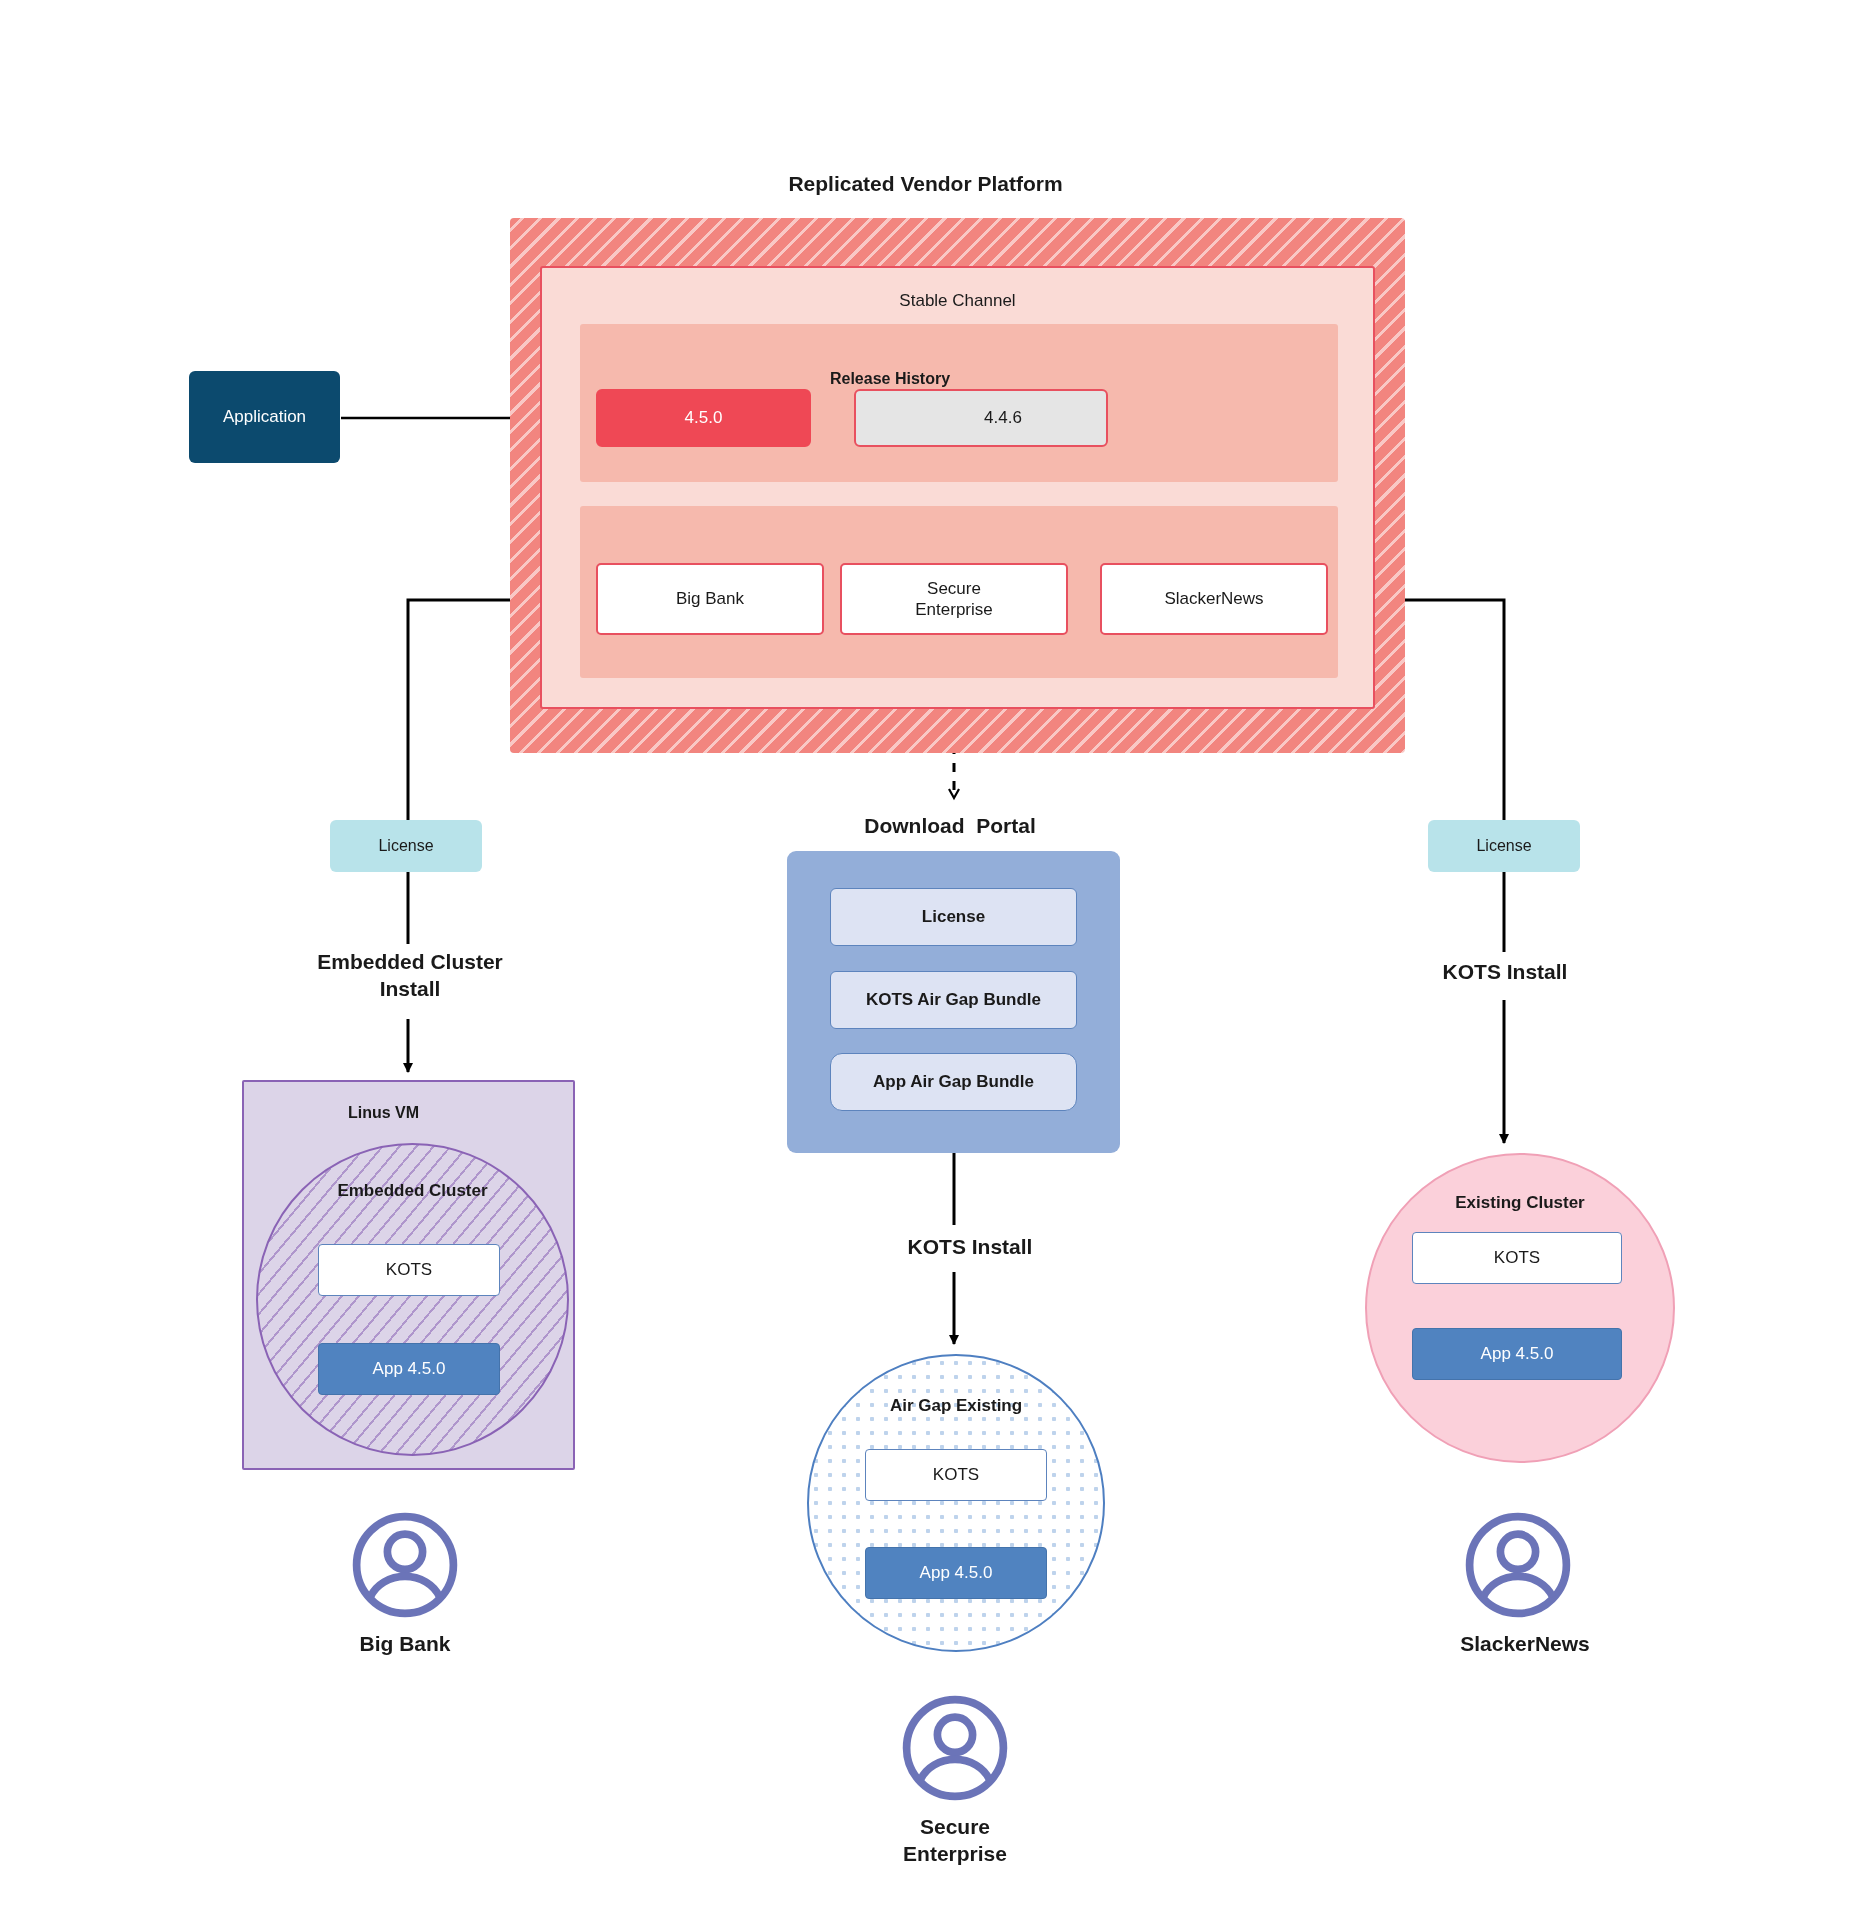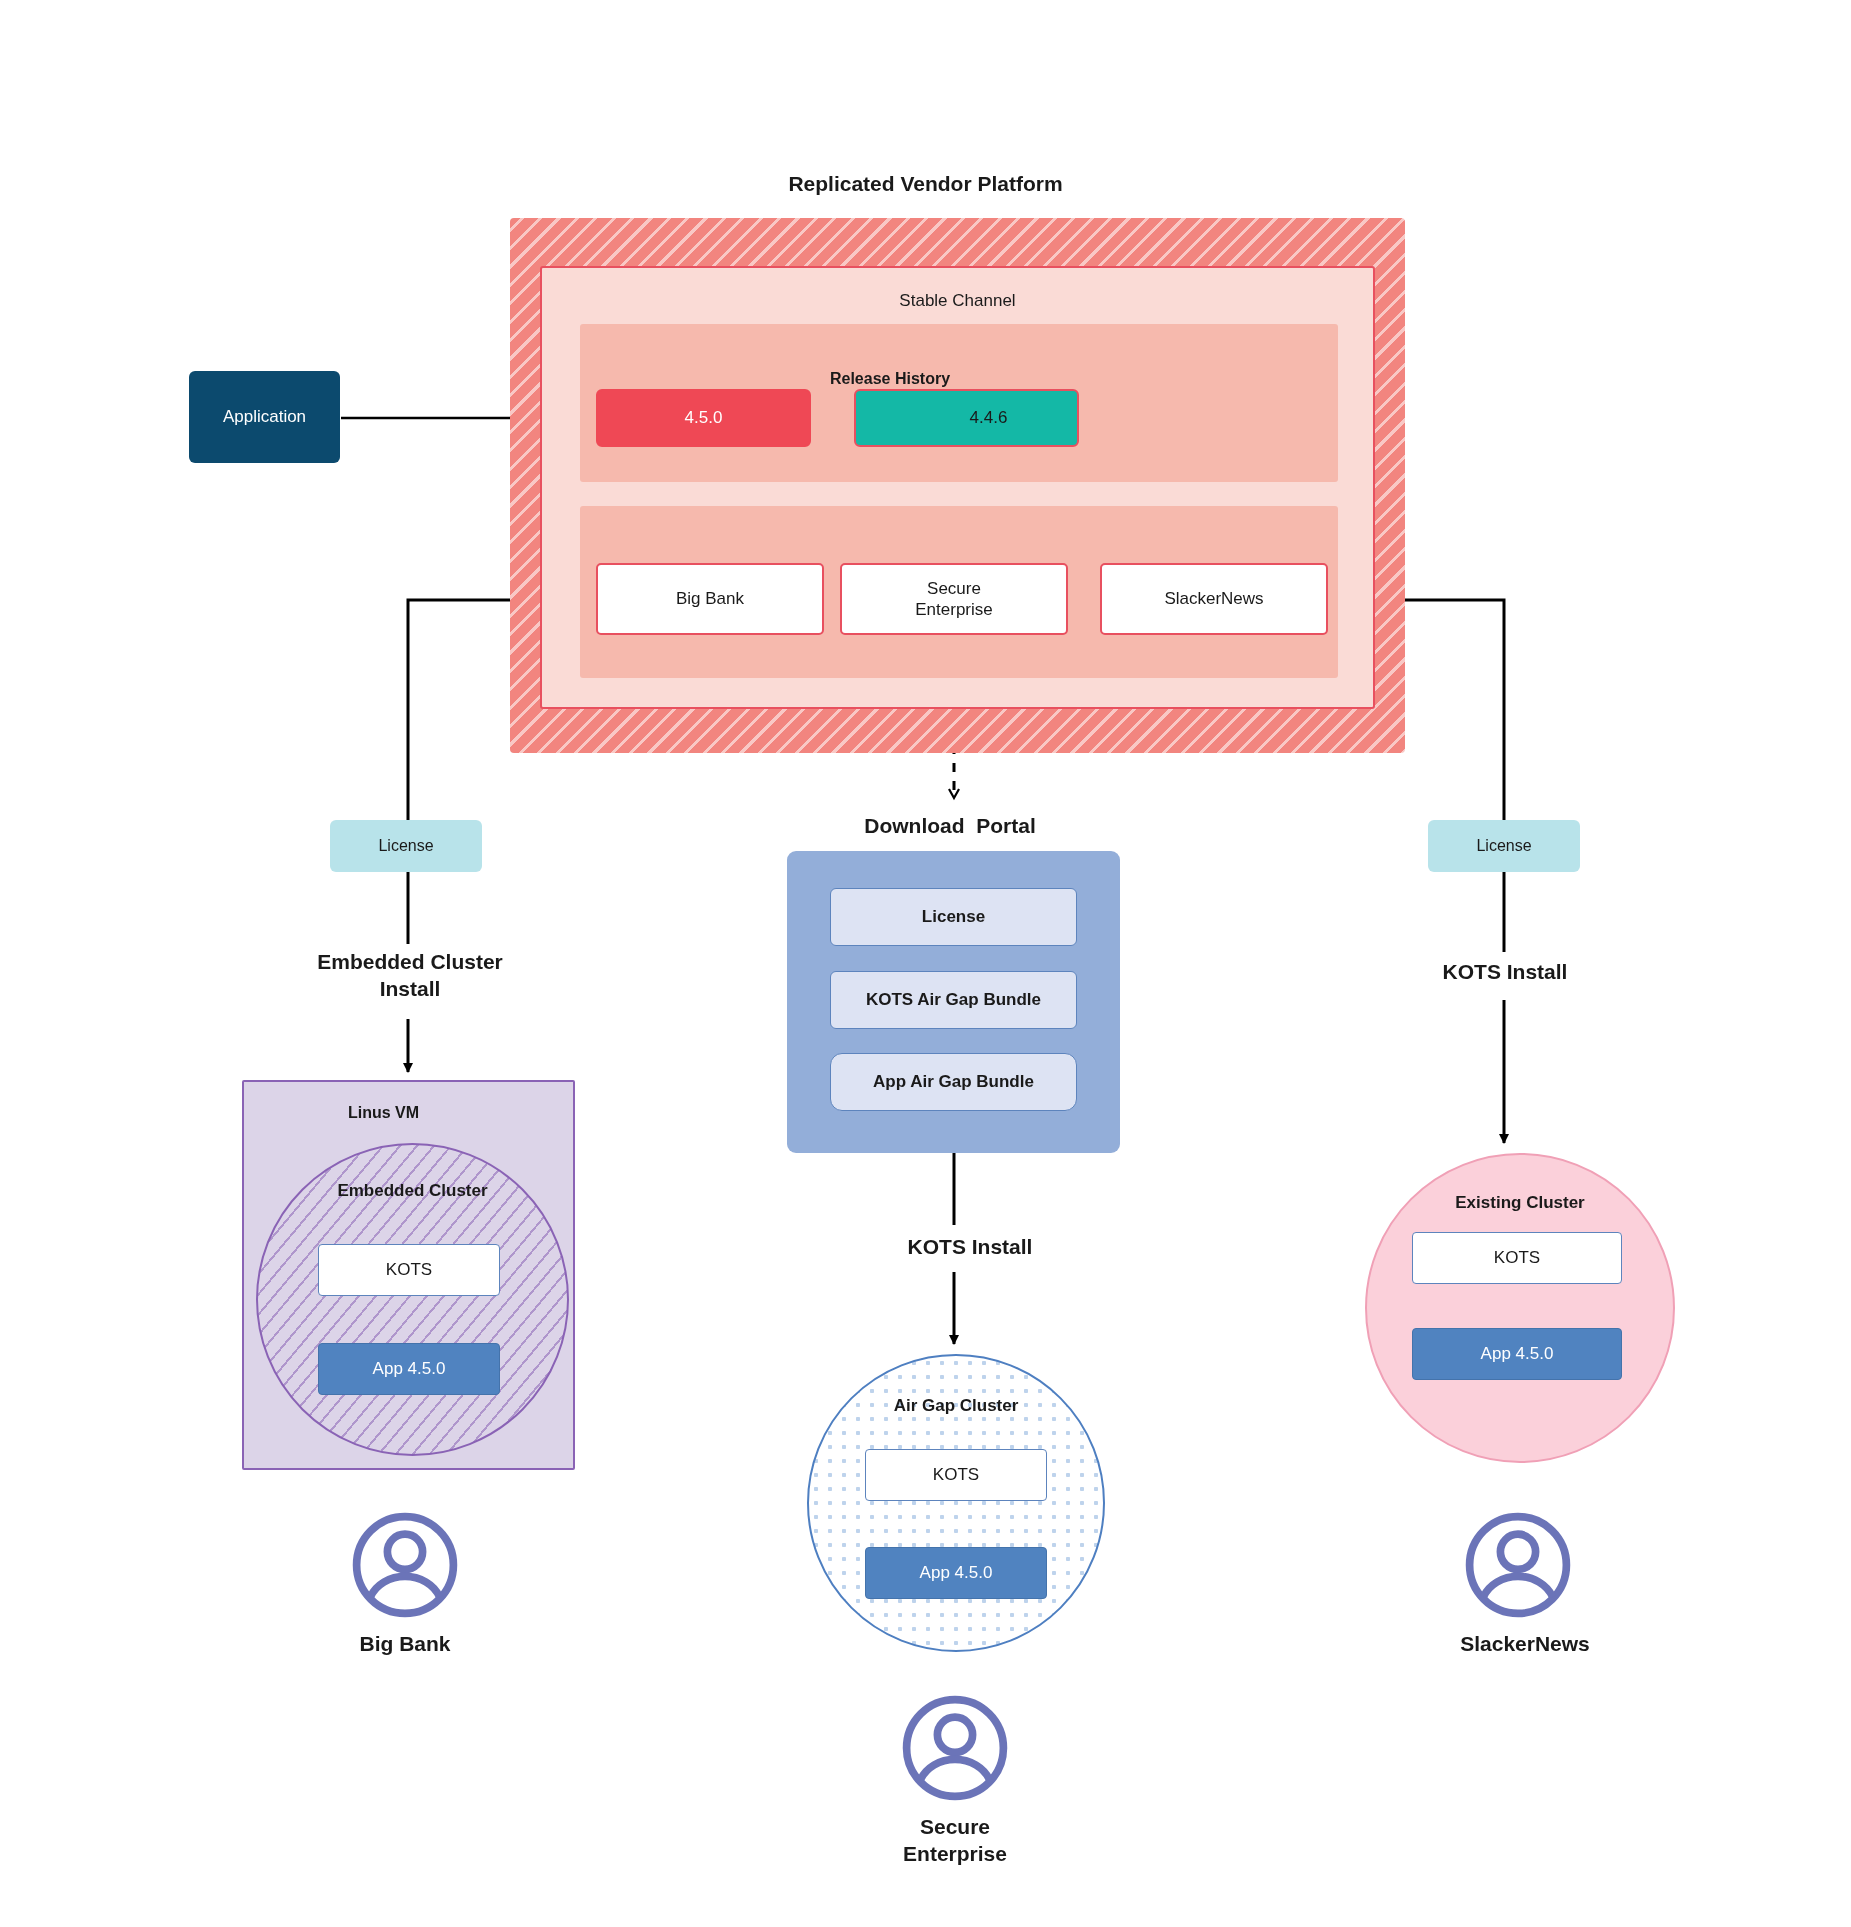--- a/index.html
+++ b/index.html
@@ -56,21 +56,21 @@
   #release-history-title { left: 580px; top: 369px; width: 620px; font-size: 16px; font-weight: bold; }
 
   .release-chip {
     position: absolute;
     height: 58px;
     border-radius: 6px;
     display: flex; align-items: center; justify-content: center;
     font-size: 17px;
   }
   #rel-0 { left: 596px; top: 389px; width: 215px; background: #ef4855; color: #fff; border: 2px solid #ef4855; }
-  #rel-1 { left: 854px; top: 389px; width: 225px; background: #14b8a6; color: #1a1a1a; border: 2px solid #e8505f; padding-left: 44px; }
+  #rel-1 { left: 854px; top: 389px; width: 254px; background: #e5e5e5; color: #1a1a1a; border: 2px solid #e8505f; padding-left: 44px; }
 
   #customers {
     left: 580px; top: 506px; width: 758px; height: 172px;
     background: #f6b9ad; border-radius: 3px;
   }
   #customers-title { left: 580px; top: 532px; width: 758px; font-size: 16px; }
 
   .customer-chip {
     position: absolute;
     height: 72px;
@@ -274,21 +274,21 @@
   <div class="portal-item" id="portal-2">App Air Gap Bundle</div>
 
   <div class="abs" id="linux-vm"></div>
   <div class="lbl" id="linux-vm-title">Linus VM</div>
   <div class="abs" id="embedded-cluster"></div>
   <div class="lbl" id="embedded-cluster-title">Embedded Cluster</div>
   <div class="kots-chip" id="kots-left">KOTS</div>
   <div class="app-chip" id="app-left">App 4.5.0</div>
 
   <div class="abs" id="airgap-cluster"></div>
-  <div class="lbl" id="airgap-cluster-title">Air Gap Cluster</div>
+  <div class="lbl" id="airgap-cluster-title">Air Gap Existing</div>
   <div class="kots-chip" id="kots-mid">KOTS</div>
   <div class="app-chip" id="app-mid">App 4.5.0</div>
 
   <div class="abs" id="existing-cluster"></div>
   <div class="lbl" id="existing-cluster-title">Existing Cluster</div>
   <div class="kots-chip" id="kots-right">KOTS</div>
   <div class="app-chip" id="app-right">App 4.5.0</div>
 
   <svg class="persona-icon" id="persona-icon-0" viewBox="0 0 100 100">
     <circle cx="50" cy="50" r="44" fill="none" stroke="#6b74b8" stroke-width="7"></circle>

